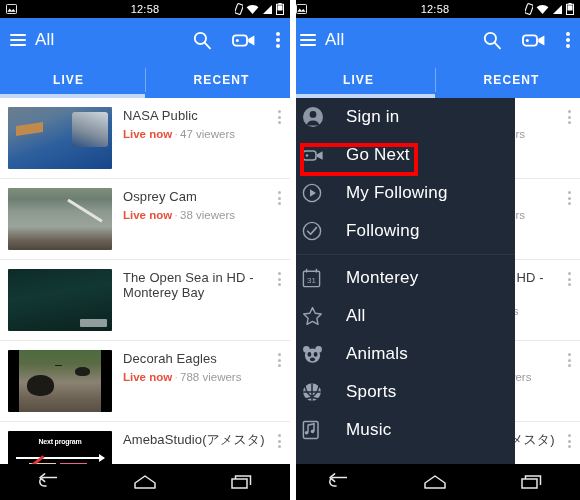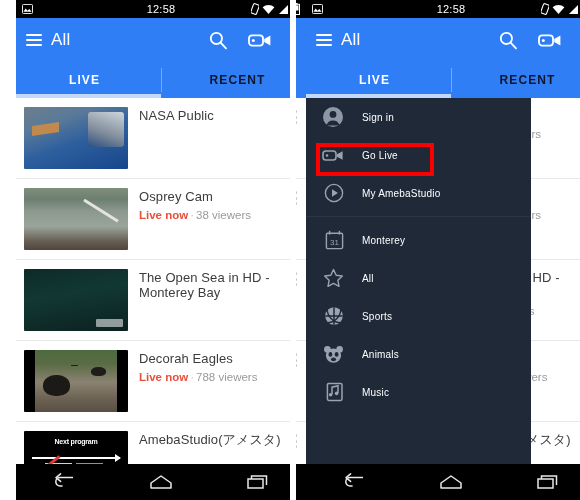--- a/index.html
+++ b/index.html
@@ -1,20 +1,20 @@
 <!DOCTYPE html>
 <html><head>
 <meta charset="utf-8">
 <style>
   html,body{margin:0;padding:0;background:#fff;}
   body{width:580px;height:500px;overflow:hidden;font-family:"Liberation Sans",sans-serif;}
   .stage{position:relative;width:580px;height:500px;background:#ffffff;}
 
   
-  .phone{position:absolute;top:0;width:290px;height:500px;overflow:hidden;background:#fff;margin-left:16px;}
+  .phone{position:absolute;top:0;width:290px;height:500px;overflow:hidden;background:#fff;}
   .phone.left{left:0;}
   .phone.right{left:290px;}
   .gap{position:absolute;left:290px;top:0;width:6px;height:500px;background:#fff;z-index:60;}
 
   
   .statusbar{position:relative;height:18px;background:#000;display:flex;align-items:center;padding:0 6px;box-sizing:border-box;}
   .sb-left{display:flex;align-items:center;gap:4px;}
   .sb-clock{position:absolute;left:0;right:0;text-align:center;color:#fff;font-size:11px;letter-spacing:.2px;font-family:"Liberation Sans",sans-serif;}
   .sb-right{margin-left:auto;display:flex;align-items:center;gap:3px;z-index:2;}
 
@@ -22,21 +22,21 @@
   .appbar{height:44px;background:#2f7ef5;display:flex;align-items:center;padding:0 10px;box-sizing:border-box;position:relative;}
   .hamburger{width:16px;height:12px;display:flex;flex-direction:column;justify-content:space-between;flex:none;}
   .hamburger i{display:block;height:2px;background:#fff;border-radius:1px;}
   .appbar-title{color:#fff;font-size:17px;margin-left:9px;letter-spacing:.2px;}
   .appbar-actions{margin-left:auto;display:flex;align-items:center;gap:20px;}
   .kebab{width:4px;height:16px;display:flex;flex-direction:column;justify-content:space-between;flex:none;}
   .kebab i{display:block;width:4px;height:4px;background:#fff;border-radius:50%;}
 
   
   .tabs{height:36px;background:#2f7ef5;display:flex;position:relative;gap:16px;}
-  .tab{flex:1;display:flex;align-items:center;justify-content:center;color:#0f172a;font-size:12px;font-weight:bold;letter-spacing:1.1px;position:relative;}
+  .tab{flex:1;display:flex;align-items:center;justify-content:center;color:#ffffff;font-size:12px;font-weight:bold;letter-spacing:1.1px;position:relative;}
   .tab.active{color:#ffffff;}
   .tab-sep{position:absolute;left:50%;top:6px;bottom:6px;width:1px;background:rgba(255,255,255,.35);}
   .tab-indicator{position:absolute;left:0;bottom:0;width:50%;height:4px;background:#c3d9fb;}
 
   
   .list{background:#fff;height:402px;overflow:hidden;}
   .row{display:flex;align-items:flex-start;padding:9px 8px 9px 8px;border-bottom:1px solid #e8e8e8;box-sizing:border-box;position:relative;}
   .thumb{width:104px;height:62px;flex:none;border-radius:1px;overflow:hidden;position:relative;background:#222;}
   .meta{flex:1;padding-left:11px;padding-top:1px;min-width:0;}
   .title{font-size:13px;color:#3c3c3c;line-height:15px;letter-spacing:.1px;}
@@ -59,22 +59,22 @@
   .t-eagle:after{content:"";position:absolute;left:18%;top:40%;width:26%;height:34%;background:#1c1a17;border-radius:48% 48% 45% 45%;box-shadow:42px -14px 0 -6px #1f1d19, 18px -20px 0 -10px #201e1a;}
   .t-ameba{background:#000;}
   .t-ameba .np{position:absolute;left:8%;top:12%;right:8%;height:30%;color:#fff;font-size:7px;font-weight:bold;text-align:center;letter-spacing:-.2px;}
   .t-ameba .npline{position:absolute;left:8%;top:42%;right:8%;height:2px;background:#fff;}
   .t-ameba .npline:after{content:"";position:absolute;right:-1px;top:-3px;border-left:6px solid #fff;border-top:4px solid transparent;border-bottom:4px solid transparent;}
   .t-ameba .card1{position:absolute;left:20%;top:52%;width:26%;height:40%;background:linear-gradient(180deg,#f3c9a0,#e0e4ec 45%,#c87f84);}
   .t-ameba .card2{position:absolute;left:50%;top:52%;width:26%;height:40%;background:linear-gradient(180deg,#e85fa0,#f7d44a 50%,#7ab6e8);}
   .t-ameba .slash{position:absolute;left:14%;top:50%;width:22%;height:3px;background:#e03b3b;transform:rotate(-38deg);}
   .drawer{position:absolute;left:0;top:98px;width:225px;height:366px;background:#1f2937;overflow:hidden;}
   .ditem{height:38px;display:flex;align-items:center;padding-left:12px;box-sizing:border-box;position:relative;}
-  .dicon{width:26px;height:26px;flex:none;display:flex;align-items:center;justify-content:flex-end;color:#9aa4b0;}
-  .dlabel{margin-left:18px;color:#ffffff;font-size:10px;letter-spacing:.2px;}
+  .dicon{width:26px;height:26px;flex:none;display:flex;align-items:center;justify-content:flex-start;color:#9aa4b0;}
+  .dlabel{margin-left:18px;color:#ffffff;font-size:17px;letter-spacing:.2px;}
   .ddivider{height:1px;background:#2b3643;margin:4px 0 4px 0;}
   .highlight{position:absolute;left:10px;top:45px;width:118px;height:33px;border:4px solid #fb0000;box-sizing:border-box;pointer-events:none;z-index:5;}
 
   
   .navbar{position:absolute;left:0;bottom:0;width:290px;height:36px;background:#000;display:flex;align-items:center;justify-content:space-around;z-index:40;}
   .navbtn{width:40px;height:24px;display:flex;align-items:center;justify-content:center;}
 </style>
 </head>
 <body>
 
@@ -139,20 +139,23 @@
       <div class="tab">RECENT</div>
       <div class="tab-indicator"></div>
     </div>
 
     <div class="list">
 
       <div class="row">
         <div class="thumb t-nasa"></div>
         <div class="meta">
           <div class="title">NASA Public</div>
+          <div class="sub">
+            <span class="livenow">Live now</span><span class="dot">·</span><span>47 viewers</span>
+          </div>
         </div>
         <div class="rowkebab">
             <i></i>
             <i></i>
             <i></i>
           </div>
       </div>
 
       <div class="row">
         <div class="thumb t-osprey"></div>
@@ -392,33 +395,42 @@
       </div>
 
       <div class="ditem">
         <div class="dicon">
           <svg width="22" height="15" viewBox="0 0 22 15">
             <rect x="1" y="3" width="13" height="9" rx="2.8" fill="none" stroke="#9aa4b0" stroke-width="1.6"></rect>
             <path d="M15 6.2 L20.6 3.2 L20.6 11.8 L15 8.8 Z" fill="#9aa4b0"></path>
             <circle cx="5" cy="7.5" r="1.3" fill="#9aa4b0"></circle>
           </svg>
         </div>
-        <div class="dlabel">Go Live</div>
+        <div class="dlabel">Go Next</div>
       </div>
 
       <div class="ditem">
         <div class="dicon">
           <svg width="20" height="20" viewBox="0 0 20 20">
             <circle cx="10" cy="10" r="8.6" fill="none" stroke="#9aa4b0" stroke-width="1.4"></circle>
             <path d="M8 6.2 L14 10 L8 13.8 Z" fill="#9aa4b0"></path>
           </svg>
         </div>
-        <div class="dlabel">My AmebaStudio</div>
-      </div>
-
+        <div class="dlabel">My Following</div>
+      </div>
+
+      <div class="ditem">
+        <div class="dicon">
+          <svg width="20" height="20" viewBox="0 0 20 20">
+            <circle cx="10" cy="10" r="8.6" fill="none" stroke="#9aa4b0" stroke-width="1.4"></circle>
+            <path d="M5.6 10.2 L8.6 13.2 L14.4 6.6" fill="none" stroke="#9aa4b0" stroke-width="1.6" stroke-linecap="round" stroke-linejoin="round"></path>
+          </svg>
+        </div>
+        <div class="dlabel">Following</div>
+      </div>
 
       <div class="ddivider"></div>
 
       <div class="ditem">
         <div class="dicon">
           <svg width="19" height="20" viewBox="0 0 19 20">
             <rect x="1.4" y="3.2" width="16.2" height="15.4" rx="1.4" fill="none" stroke="#9aa4b0" stroke-width="1.4"></rect>
             <line x1="4.6" y1="0.8" x2="4.6" y2="4.6" stroke="#9aa4b0" stroke-width="1.4"></line>
             <line x1="14.4" y1="0.8" x2="14.4" y2="4.6" stroke="#9aa4b0" stroke-width="1.4"></line>
             <text x="9.5" y="15.4" font-size="8" fill="#9aa4b0" text-anchor="middle" font-family="Liberation Sans, sans-serif">31</text>
@@ -429,49 +441,49 @@
 
       <div class="ditem">
         <div class="dicon">
           <svg width="21" height="20" viewBox="0 0 21 20">
             <path d="M10.5 1.6 L13.2 7.2 L19.3 8 L14.9 12.3 L16 18.3 L10.5 15.4 L5 18.3 L6.1 12.3 L1.7 8 L7.8 7.2 Z" fill="none" stroke="#9aa4b0" stroke-width="1.4" stroke-linejoin="round"></path>
           </svg>
         </div>
         <div class="dlabel">All</div>
       </div>
 
-
-      <div class="ditem">
-        <div class="dicon">
-          <svg width="20" height="20" viewBox="0 0 20 20">
-            <circle cx="10" cy="10" r="8.8" fill="#9aa4b0"></circle>
-            <path d="M10 1.2 L10 18.8 M1.2 10 L18.8 10" stroke="#1f2937" stroke-width="1.5"></path>
-            <path d="M3.2 3.2 a14 14 0 0 0 13.6 13.6" fill="none" stroke="#1f2937" stroke-width="1.4"></path>
-            <path d="M16.8 3.2 a14 14 0 0 1 -13.6 13.6" fill="none" stroke="#1f2937" stroke-width="1.4"></path>
-          </svg>
-        </div>
-        <div class="dlabel">Sports</div>
-      </div>
 
       <div class="ditem">
         <div class="dicon">
           <svg width="21" height="19" viewBox="0 0 21 19">
             <circle cx="4.4" cy="4.4" r="3.3" fill="#9aa4b0"></circle>
             <circle cx="16.6" cy="4.4" r="3.3" fill="#9aa4b0"></circle>
             <ellipse cx="10.5" cy="10.6" rx="7.6" ry="7.2" fill="#9aa4b0"></ellipse>
             <ellipse cx="7.4" cy="9.4" rx="1.9" ry="2.3" fill="#1f2937"></ellipse>
             <ellipse cx="13.6" cy="9.4" rx="1.9" ry="2.3" fill="#1f2937"></ellipse>
             <ellipse cx="10.5" cy="14.4" rx="2.6" ry="1.8" fill="#1f2937"></ellipse>
           </svg>
         </div>
         <div class="dlabel">Animals</div>
       </div>
 
       <div class="ditem">
         <div class="dicon">
+          <svg width="20" height="20" viewBox="0 0 20 20">
+            <circle cx="10" cy="10" r="8.8" fill="#9aa4b0"></circle>
+            <path d="M10 1.2 L10 18.8 M1.2 10 L18.8 10" stroke="#1f2937" stroke-width="1.5"></path>
+            <path d="M3.2 3.2 a14 14 0 0 0 13.6 13.6" fill="none" stroke="#1f2937" stroke-width="1.4"></path>
+            <path d="M16.8 3.2 a14 14 0 0 1 -13.6 13.6" fill="none" stroke="#1f2937" stroke-width="1.4"></path>
+          </svg>
+        </div>
+        <div class="dlabel">Sports</div>
+      </div>
+
+      <div class="ditem">
+        <div class="dicon">
           <svg width="18" height="20" viewBox="0 0 18 20">
             <rect x="1.4" y="1.4" width="14.6" height="17" rx="1.4" fill="none" stroke="#9aa4b0" stroke-width="1.5"></rect>
             <path d="M6 12.4 L6 5.2 L12 3.8 L12 11" fill="none" stroke="#9aa4b0" stroke-width="1.5"></path>
             <circle cx="4.6" cy="12.8" r="1.8" fill="#9aa4b0"></circle>
             <circle cx="10.6" cy="11.4" r="1.8" fill="#9aa4b0"></circle>
           </svg>
         </div>
         <div class="dlabel">Music</div>
       </div>
 

